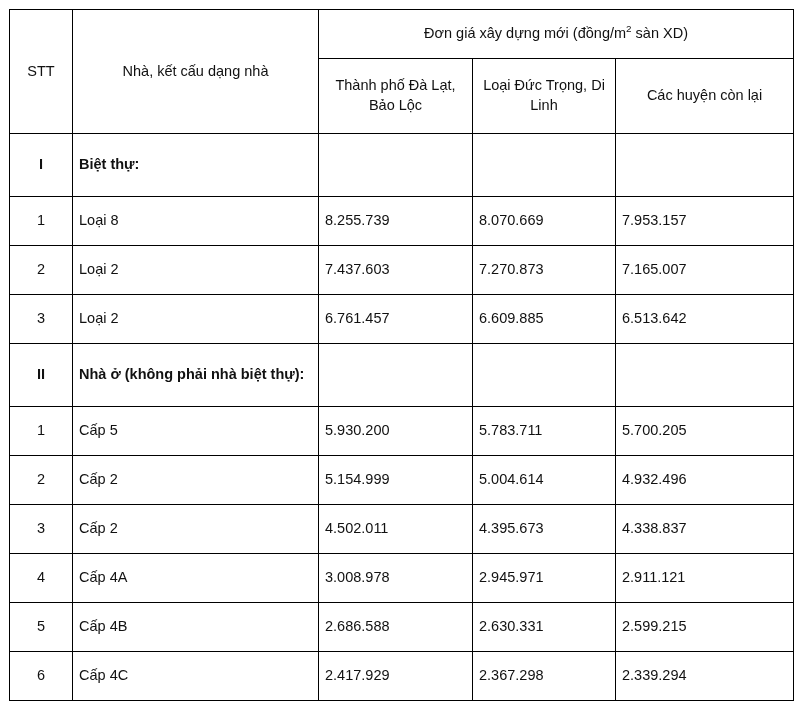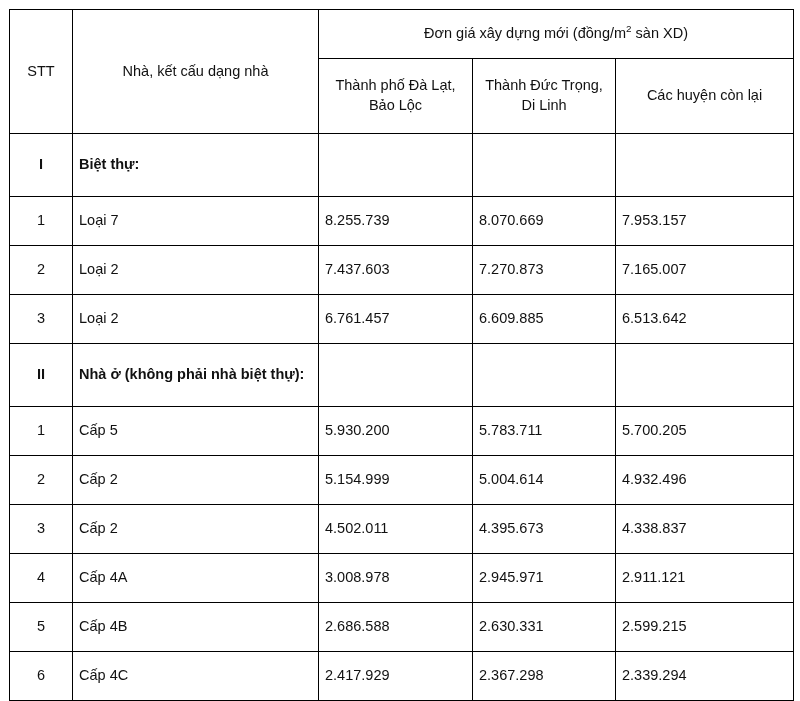--- a/index.html
+++ b/index.html
@@ -117,35 +117,35 @@
       <col class="c-price3">
     </colgroup>
     <thead>
       <tr>
         <td class="h-stt" rowspan="2">STT</td>
         <td class="h-desc" rowspan="2">Nhà, kết cấu dạng nhà</td>
         <td class="h-group" colspan="3"><span>Đơn giá xây dựng mới (đồng/m</span><sup class="sup2">2</sup><span> sàn XD)</span></td>
       </tr>
       <tr>
         <td class="h-sub">Thành phố Đà Lạt, Bảo Lộc</td>
-        <td class="h-sub">Thành Đức Trọng, Di Linh</td>
+        <td class="h-sub">Loại Đức Trọng, Di Linh</td>
         <td class="h-sub">Các huyện còn lại</td>
       </tr>
     </thead>
     <tbody id="table-body">
         <tr class="section-row">
           <td class="idx section">I</td>
           <td class="desc section">Biệt thự:</td>
           <td class="num"></td>
           <td class="num"></td>
           <td class="num"></td>
         </tr>
         <tr>
           <td class="idx">1</td>
-          <td class="desc">Loại 7</td>
+          <td class="desc">Loại 8</td>
           <td class="num">8.255.739</td>
           <td class="num">8.070.669</td>
           <td class="num">7.953.157</td>
         </tr>
         <tr>
           <td class="idx">2</td>
           <td class="desc">Loại 2</td>
           <td class="num">7.437.603</td>
           <td class="num">7.270.873</td>
           <td class="num">7.165.007</td>

